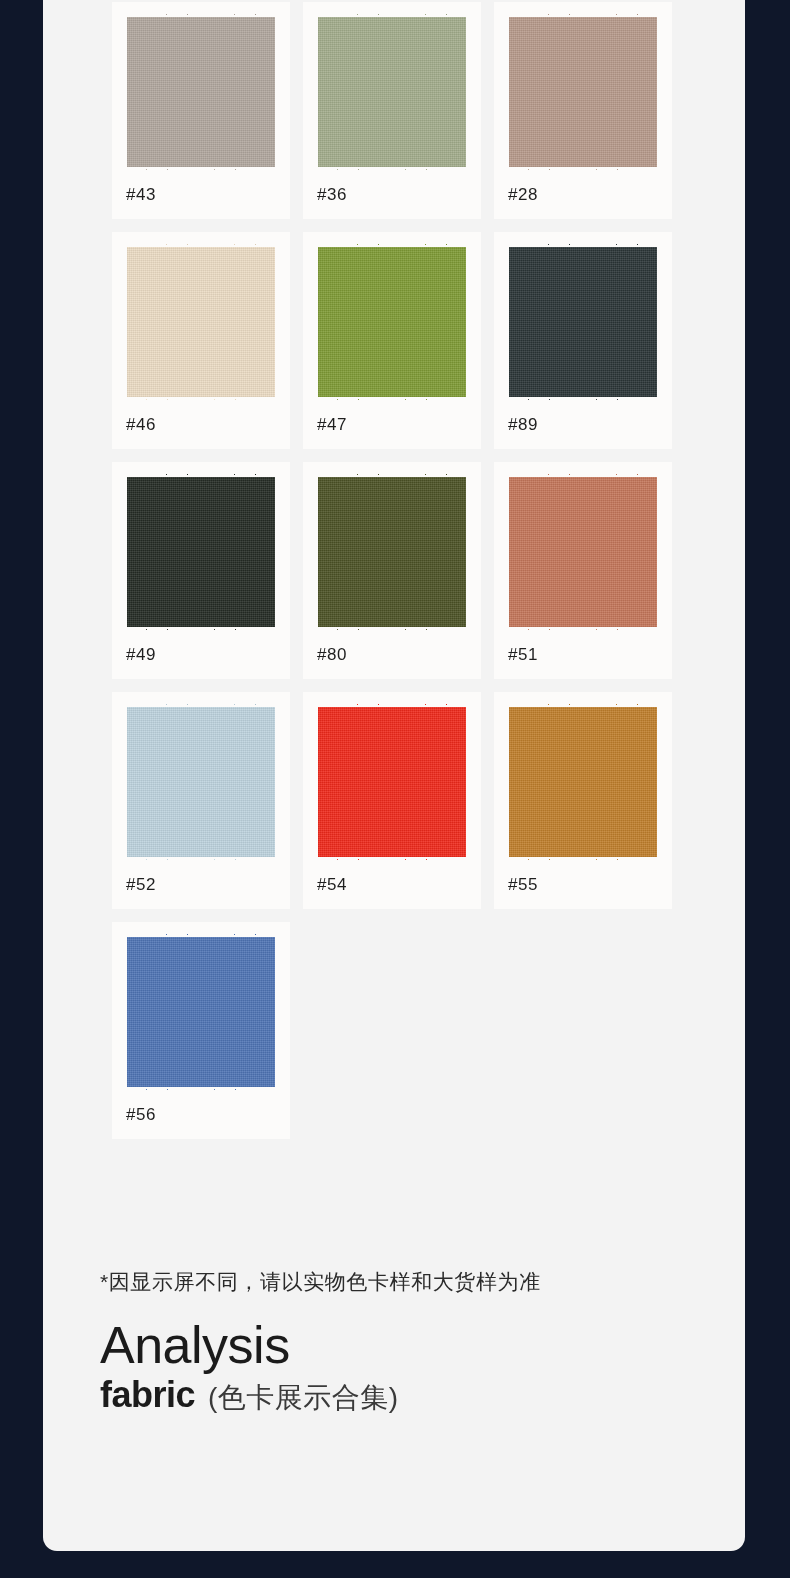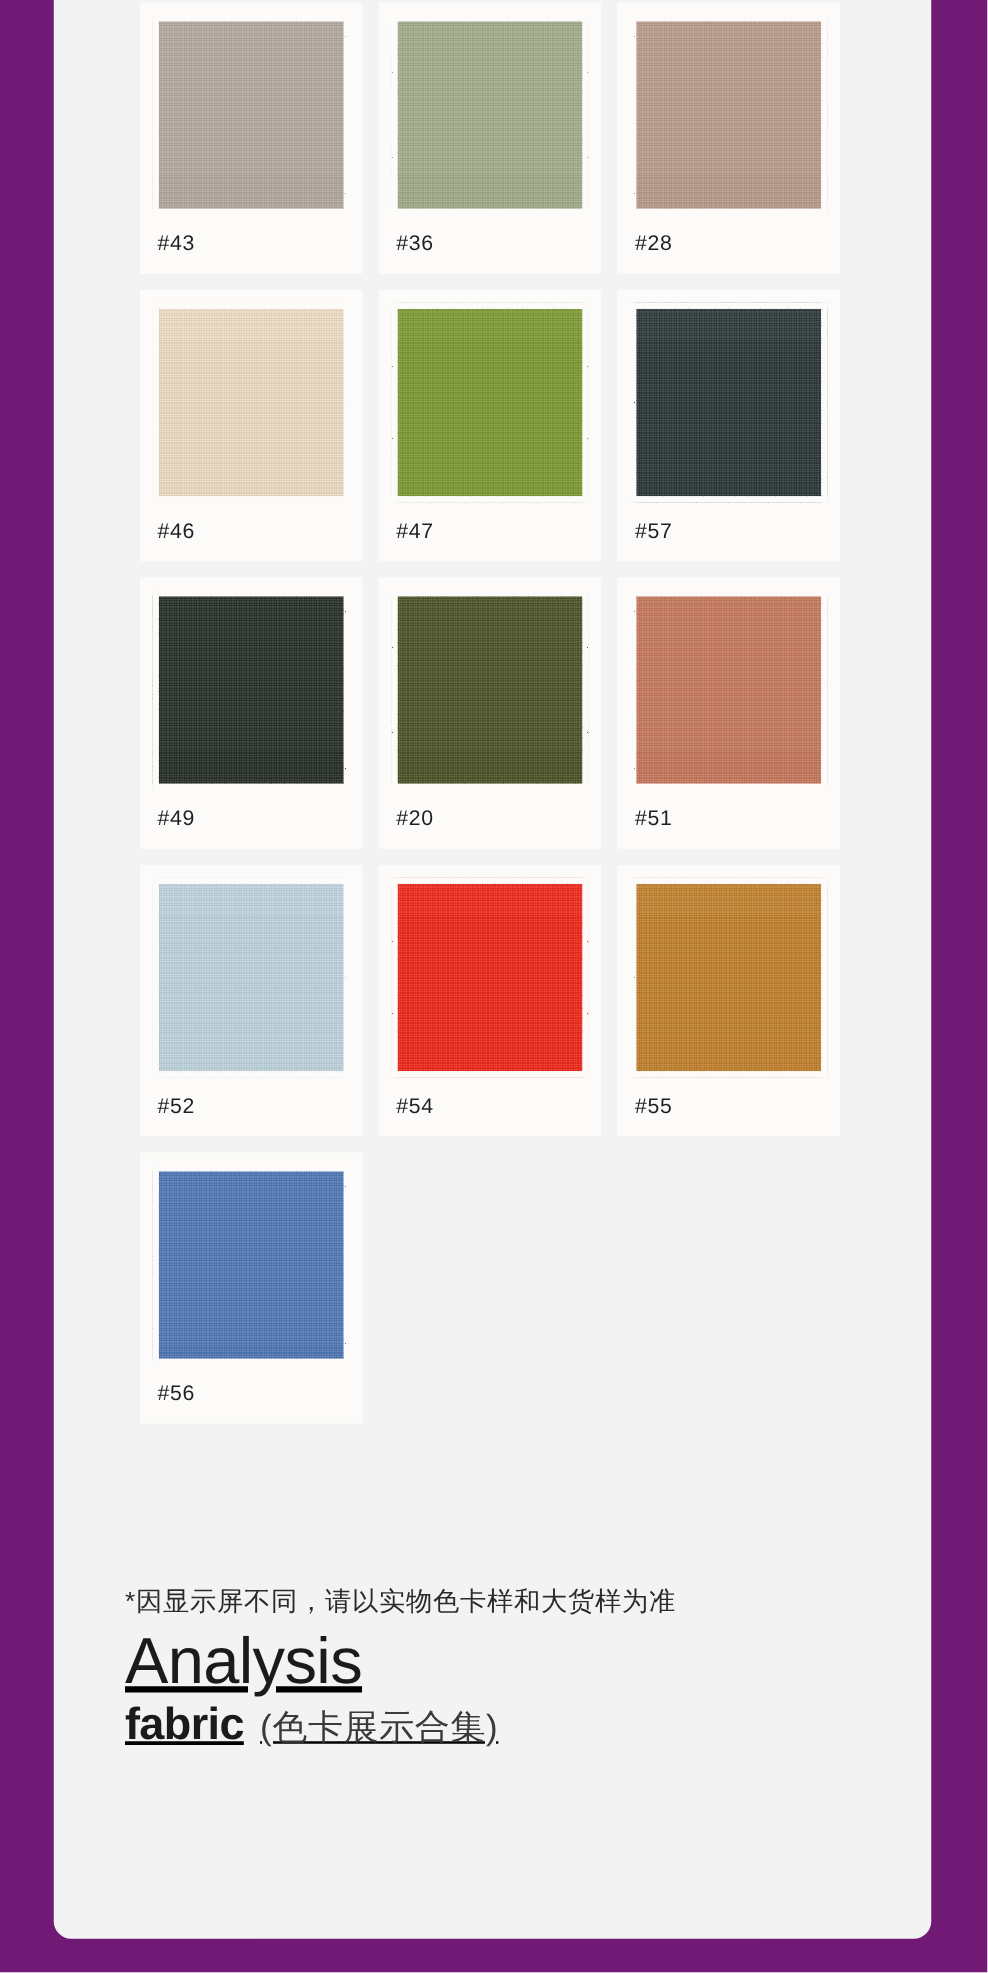--- a/index.html
+++ b/index.html
@@ -8,21 +8,21 @@
     width: 790px;
     height: 1578px;
     background: #ffffff;
     font-family: "Liberation Sans", "DejaVu Sans", sans-serif;
   }
 
   #page {
     position: relative;
     width: 790px;
     height: 1578px;
-    background: #701a75;
+    background: #0f172a;
     overflow: hidden;
   }
 
   
   .panel {
     position: absolute;
     left: 43px;
     top: 0;
     width: 702px;
     height: 1551px;
@@ -148,22 +148,21 @@
 
   .disclaimer {
     font-size: 21px;
     color: #2b2b2b;
     letter-spacing: 0.6px;
     line-height: 1.4;
     white-space: nowrap;
   }
 
   .headline {
-    margin-top: 4px;
-    text-decoration: underline;
+    margin-top: 20px;
   }
 
   .headline-line1 {
     font-size: 52px;
     font-weight: 300;
     color: #1b1b1b;
     letter-spacing: -0.5px;
     line-height: 1.12;
   }
 
@@ -247,41 +246,41 @@
           <div class="card-label">#47</div>
         </div>
         <div class="card">
           <div class="swatch-wrap">
             <div class="swatch" style="--c: #2b3537;"></div>
             <div class="pink-t"></div>
             <div class="pink-b"></div>
             <div class="pink-l"></div>
             <div class="pink-r"></div>
           </div>
-          <div class="card-label">#57</div>
+          <div class="card-label">#89</div>
         </div>
         <div class="card">
           <div class="swatch-wrap">
             <div class="swatch" style="--c: #252c25;"></div>
             <div class="pink-t"></div>
             <div class="pink-b"></div>
             <div class="pink-l"></div>
             <div class="pink-r"></div>
           </div>
           <div class="card-label">#49</div>
         </div>
         <div class="card">
           <div class="swatch-wrap">
             <div class="swatch" style="--c: #4c5326;"></div>
             <div class="pink-t"></div>
             <div class="pink-b"></div>
             <div class="pink-l"></div>
             <div class="pink-r"></div>
           </div>
-          <div class="card-label">#20</div>
+          <div class="card-label">#80</div>
         </div>
         <div class="card">
           <div class="swatch-wrap">
             <div class="swatch" style="--c: #c4765a;"></div>
             <div class="pink-t"></div>
             <div class="pink-b"></div>
             <div class="pink-l"></div>
             <div class="pink-r"></div>
           </div>
           <div class="card-label">#51</div>

